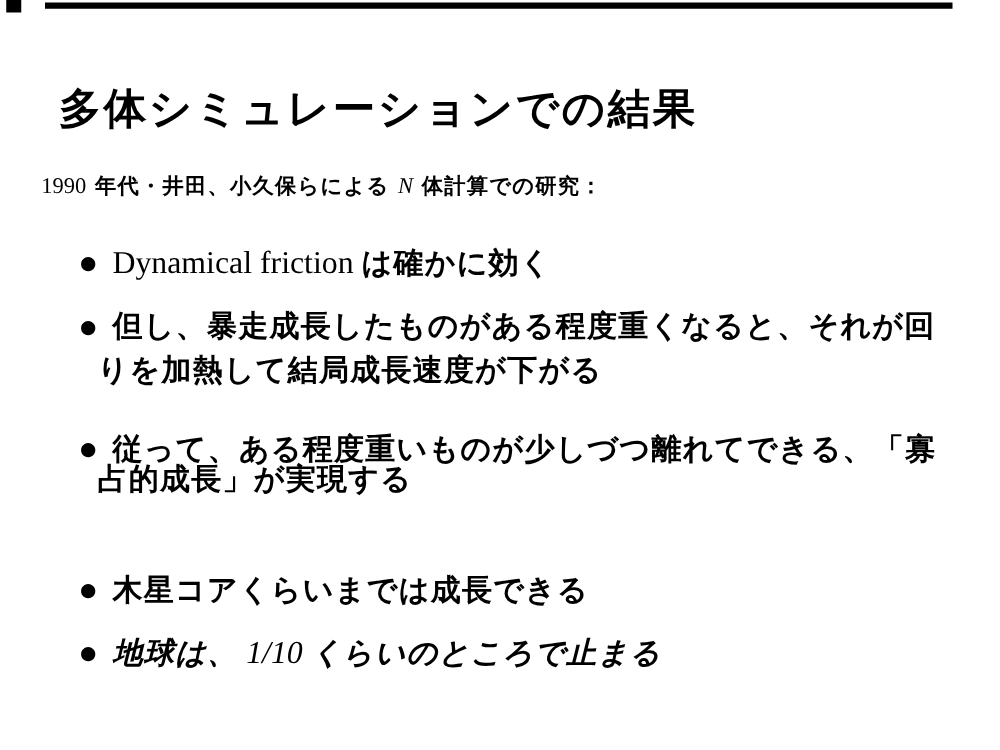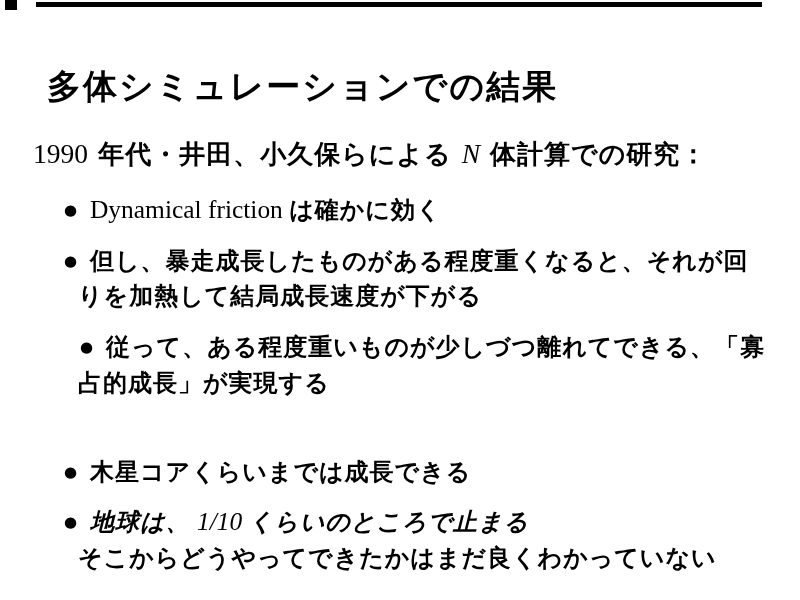--- a/index.html
+++ b/index.html
@@ -39,21 +39,21 @@
     top: 64px;
     font-size: 34px;
     font-weight: bold;
     letter-spacing: 2px;
     white-space: nowrap;
   }
   .intro {
     position: absolute;
     left: 33px;
     top: 137px;
-    font-size: 26px;
+    font-size: 17px;
     font-weight: bold;
     letter-spacing: 1px;
     white-space: nowrap;
   }
   .line {
     position: absolute;
     left: 64px;
     font-size: 24px;
     font-weight: bold;
     letter-spacing: 1px;
@@ -78,21 +78,21 @@
   .math {
     font-family: "Liberation Serif", "DejaVu Serif", serif;
     font-style: italic;
     font-weight: normal;
     font-size: 1.06em;
     letter-spacing: 0;
   }
   .b1  { top: 194px; }
   .b2a { top: 245px; }
   .b2b { top: 280px; }
-  .b3a { top: 331px; margin-left: 16px; }
+  .b3a { top: 343px; }
   .b3b { top: 367px; }
   .b4  { top: 456px; }
   .b5a { top: 506px; font-style: italic; }
   .b5b { top: 542px; }
 </style>
 </head>
 <body>
 
 <div class="slide">
 
@@ -123,17 +123,14 @@
     <span class="marker">●</span><span>木星コアくらいまでは成長できる</span>
   </div>
 
   <div class="line cont b3b">
     <span>占的成長」が実現する</span>
   </div>
 
   <div class="line b5a">
     <span class="marker">●</span><span>地球は、</span><span class="latin"> 1/10 </span><span>くらいのところで止まる</span>
   </div>
-  <div class="line cont b5b">
-    <span>そこからどうやってできたかはまだ良くわかっていない</span>
-  </div>
 
 </div>
 
 </body></html>

